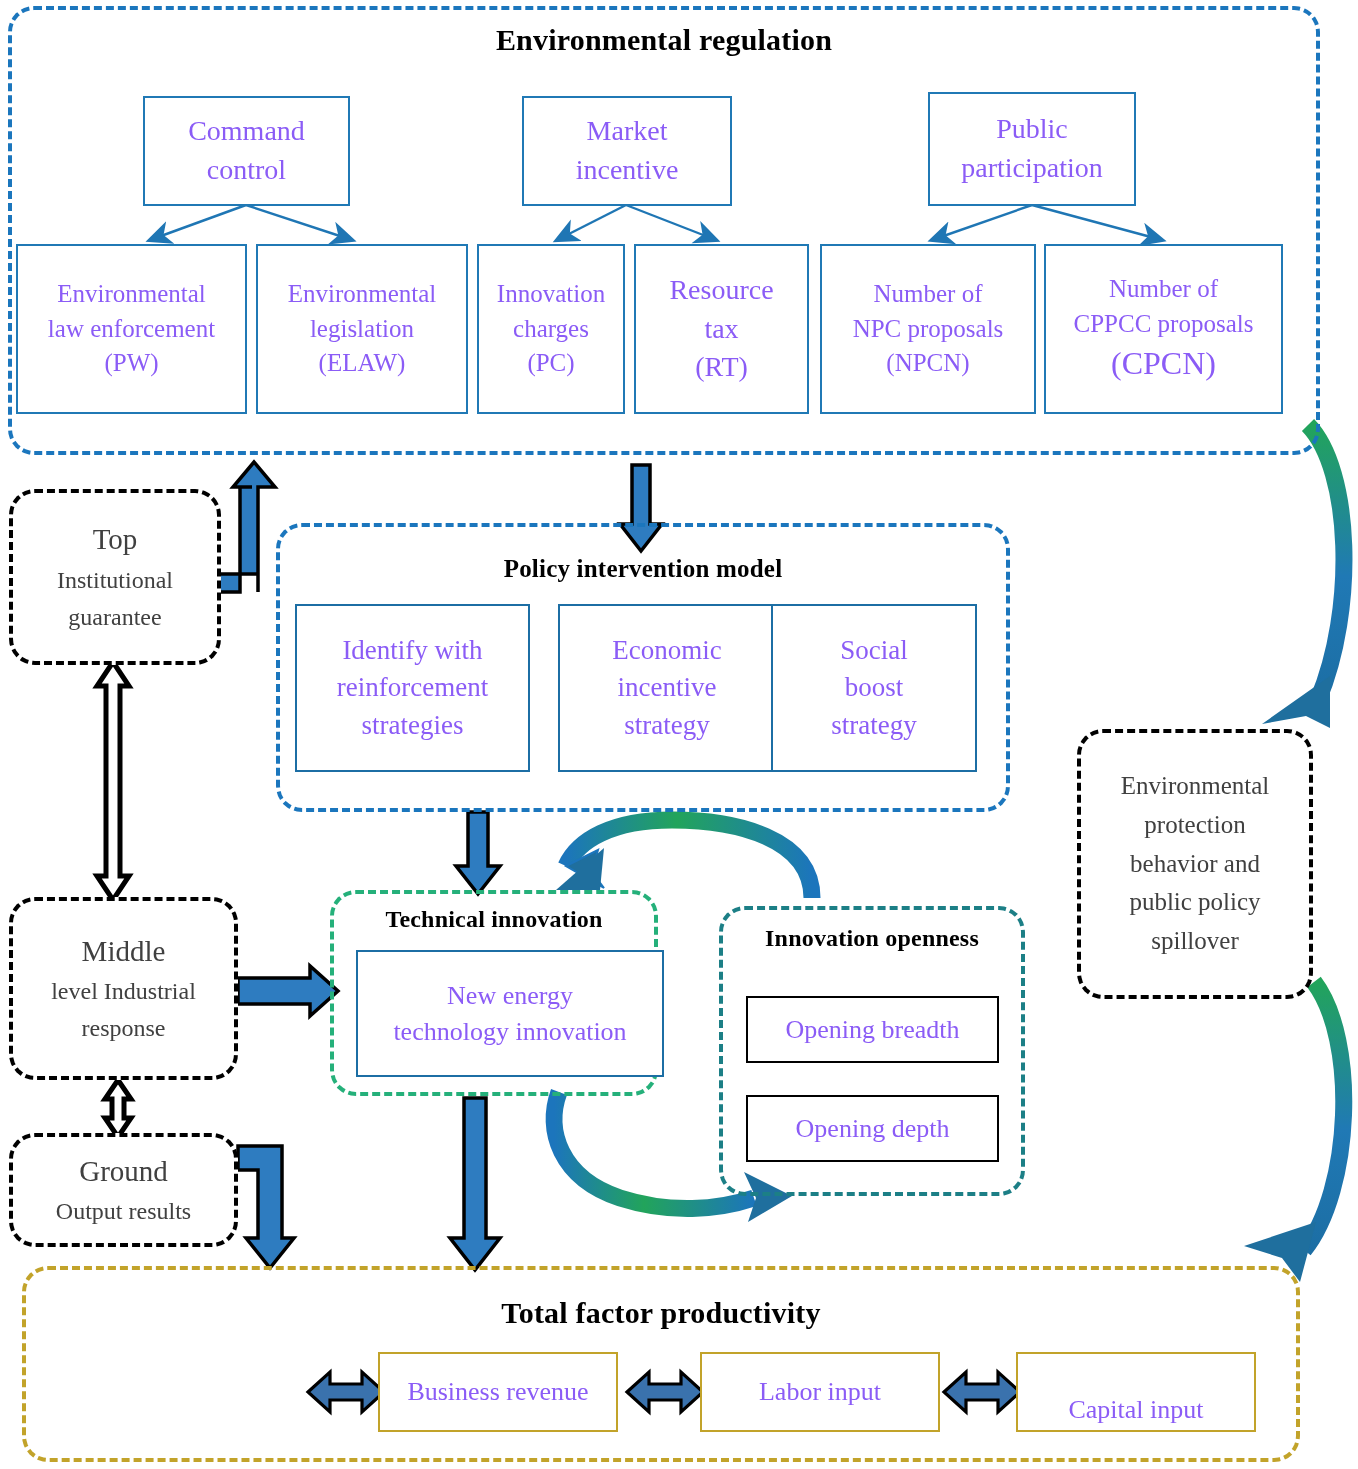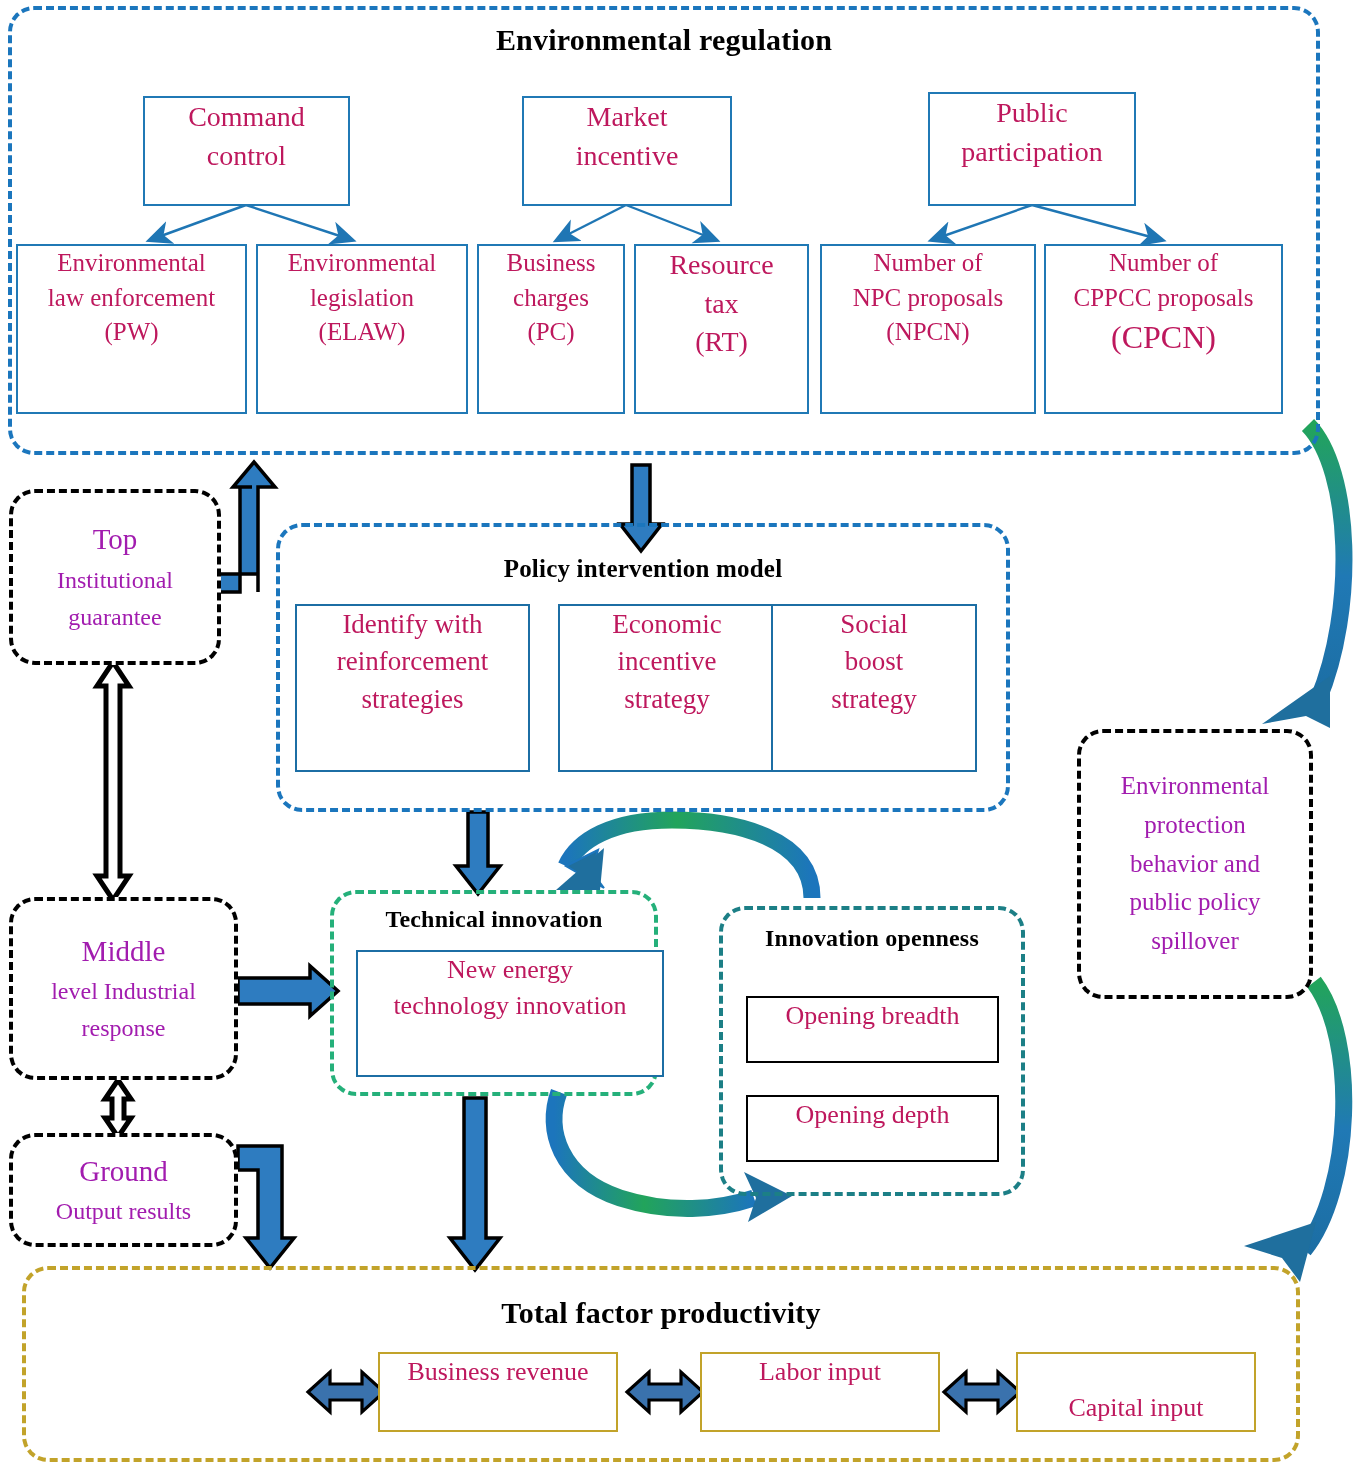--- a/index.html
+++ b/index.html
@@ -18,33 +18,33 @@
   .panel.gold{border:4px dashed #c2a32a;}
 
   .panel-title{
     position:absolute;left:0;right:0;text-align:center;
     font-weight:bold;color:#000;letter-spacing:0.2px;
   }
 
   
   .node{
     position:absolute;box-sizing:border-box;background:#ffffff;
-    display:flex;justify-content:center;text-align:center;
-    color:#be185d;line-height:1.38;font-family:Liberation Serif, serif;
+    display:flex;align-items:center;justify-content:center;text-align:center;
+    color:#8b5cf6;line-height:1.38;font-family:Liberation Serif, serif;
   }
   .node.b{border:2px solid #2079b5;}
   .node.bl{border:2px solid #1c6ea4;}
   .node.k{border:2px solid #000000;}
   .node.g{border:2px solid #c2a32a;}
 
   
   .tier{
     position:absolute;box-sizing:border-box;border:4px dashed #000;border-radius:26px;
     background:#fff;display:flex;flex-direction:column;align-items:center;justify-content:center;
-    text-align:center;color:#a21caf;
+    text-align:center;color:#404040;
   }
   .tier .big{font-size:29px;line-height:1.5;}
   .tier .small{font-size:24px;line-height:1.55;}
 
   .ln{display:block;}
 </style>
 </head>
 <body>
 
 <div class="canvas">
@@ -183,21 +183,21 @@
   </div>
   <div class="node b" style="left:256px;top:244px;width:212px;height:170px;">
     <div>
       <span class="ln" style="font-size:25px;">Environmental</span>
       <span class="ln" style="font-size:25px;">legislation</span>
       <span class="ln" style="font-size:25px;">(ELAW)</span>
     </div>
   </div>
   <div class="node b" style="left:477px;top:244px;width:148px;height:170px;">
     <div>
-      <span class="ln" style="font-size:25px;">Business</span>
+      <span class="ln" style="font-size:25px;">Innovation</span>
       <span class="ln" style="font-size:25px;">charges</span>
       <span class="ln" style="font-size:25px;">(PC)</span>
     </div>
   </div>
   <div class="node b" style="left:634px;top:244px;width:175px;height:170px;">
     <div>
       <span class="ln" style="font-size:28px;">Resource</span>
       <span class="ln" style="font-size:28px;">tax</span>
       <span class="ln" style="font-size:28px;">(RT)</span>
     </div>

